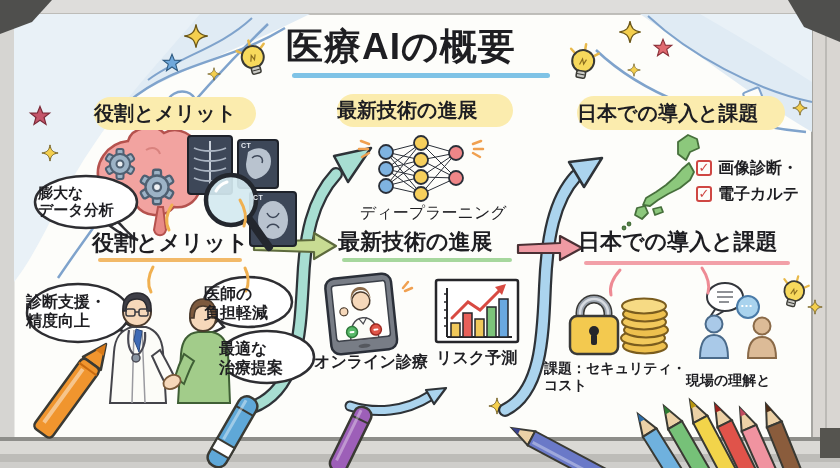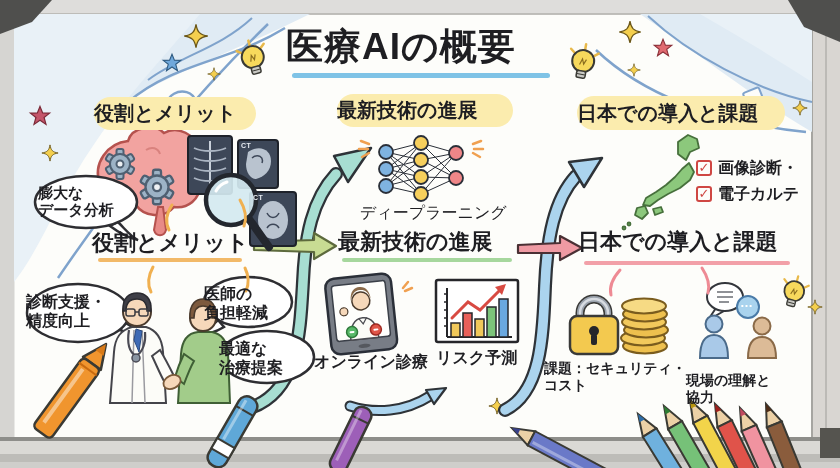--- a/index.html
+++ b/index.html
@@ -409,21 +409,20 @@
 
 <div class="txt" style="left:360px;top:204px;width:134px;font-size:16px;font-weight:400">ディープラーニング</div>
 <div class="txt" style="left:436px;top:349px;width:90px;font-size:16px">リスク予測</div>
 <div class="txt" style="left:314px;top:353px;width:112px;font-size:16px">オンライン診療</div>
 <div class="txt wrap" style="left:544px;top:360px;width:146px;font-size:14px;line-height:17px">
   <span class="line">課題：セキュリティ・</span>
   <span class="line">コスト</span>
 </div>
 <div class="txt wrap" style="left:686px;top:372px;width:104px;font-size:14px;line-height:17px">
   <span class="line">現場の理解と</span>
-  <span class="line">協力</span>
 </div>
 
 <div class="check-row" style="left:696px;top:158px;font-size:16px">
   <span class="cbox">✓</span>
   <span>画像診断・</span>
 </div>
 <div class="check-row" style="left:696px;top:184px;font-size:16px">
   <span class="cbox">✓</span>
   <span>電子カルテ</span>
 </div>

